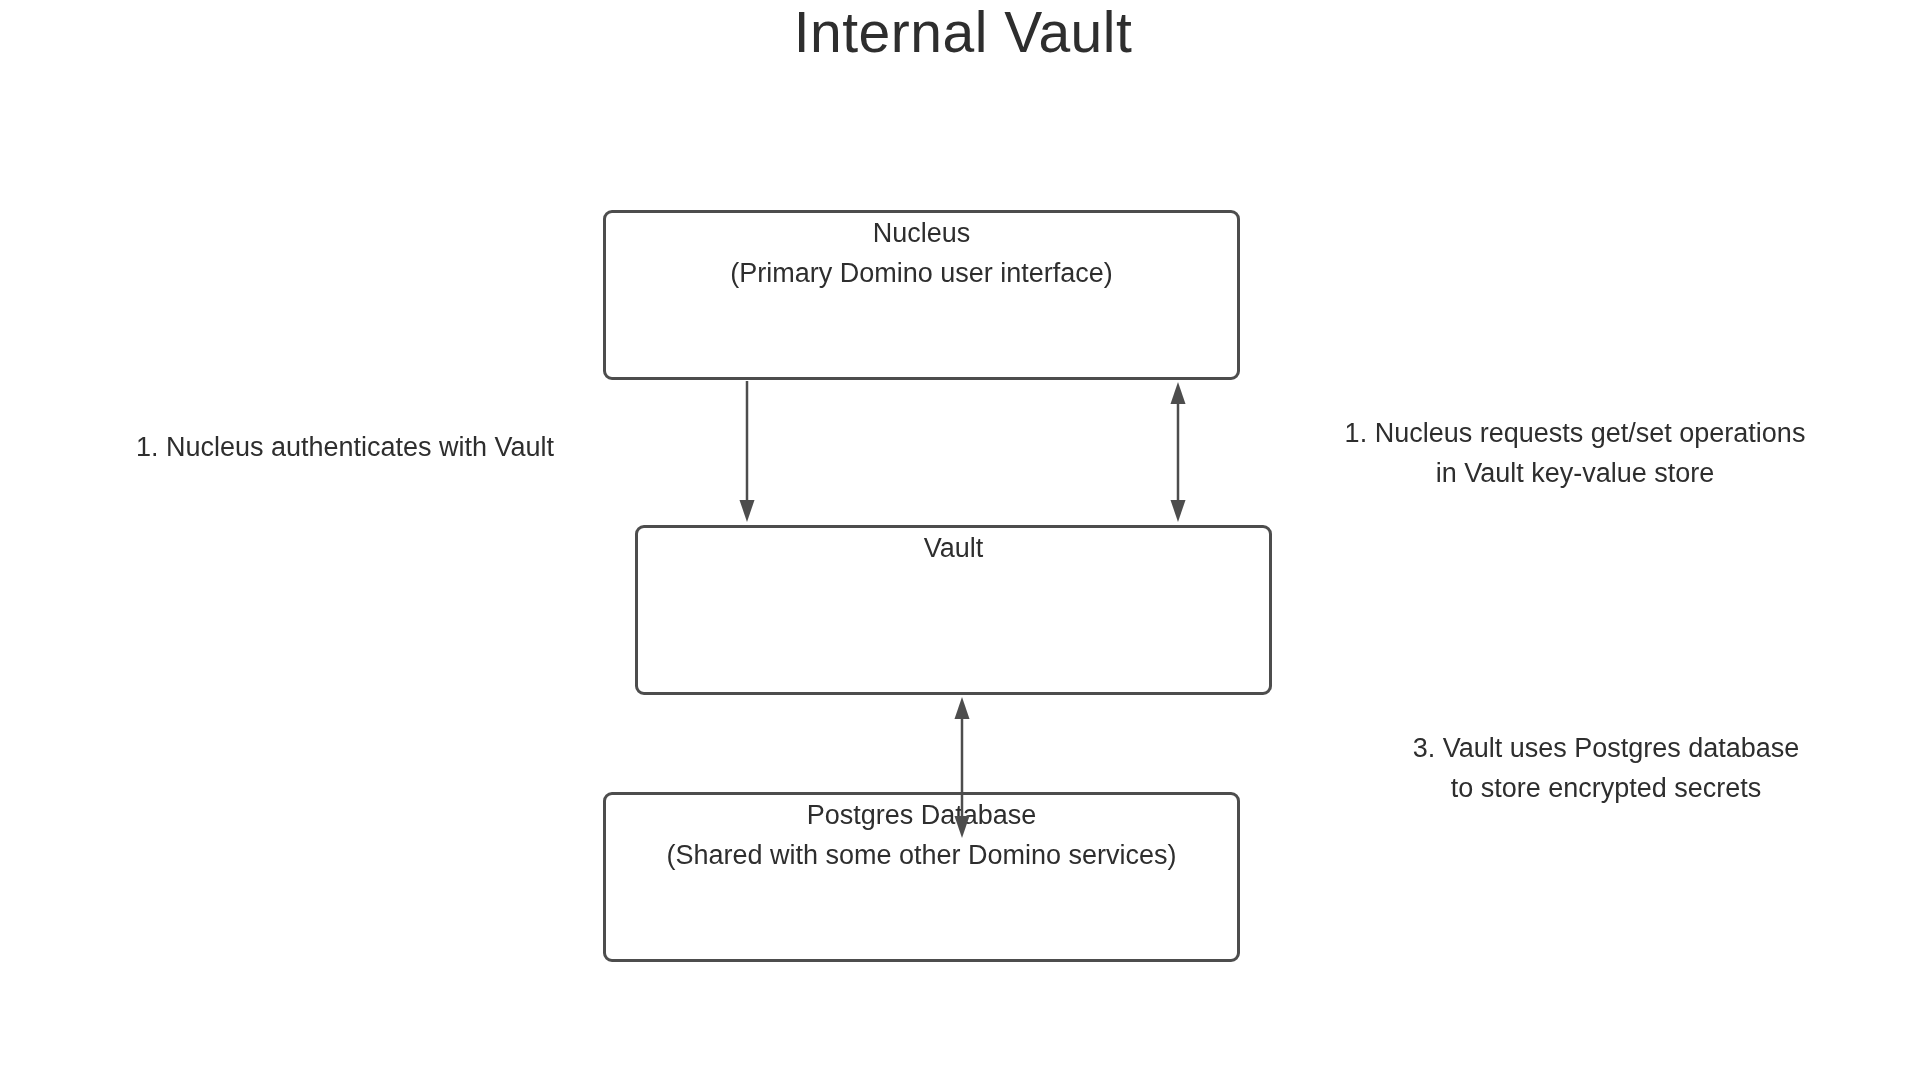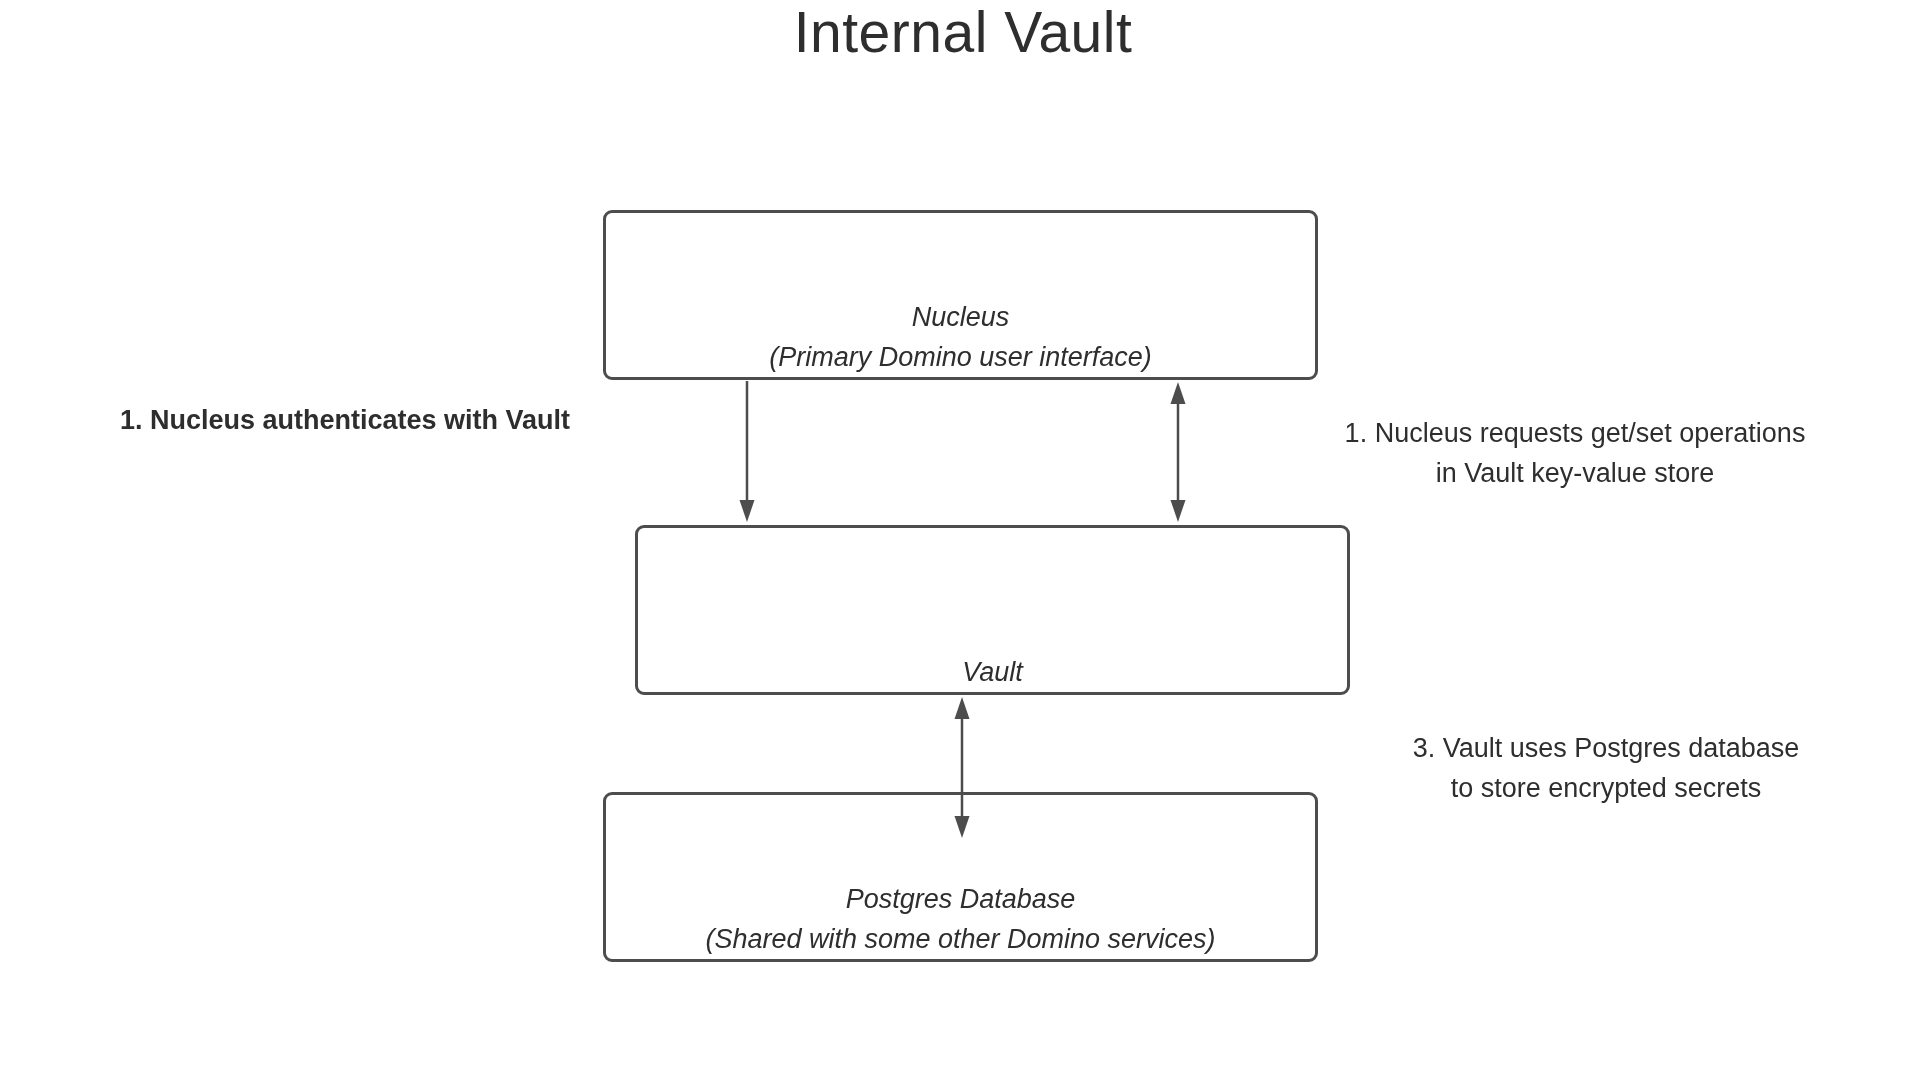--- a/index.html
+++ b/index.html
@@ -27,47 +27,46 @@
     text-align: center;
     font-size: 57px;
     line-height: 64px;
     font-weight: 400;
     color: var(--text);
     letter-spacing: 0.5px;
   }
   .node {
     position: absolute;
     left: 603px;
-    width: 715px;
+    width: 637px;
     height: 170px;
     background: var(--bg);
     border: 3px solid var(--stroke);
     border-radius: 9px;
     display: flex;
     flex-direction: column;
     align-items: center;
-    justify-content: flex-end;
+    justify-content: flex-start;
     text-align: center;
     font-size: 27px;
     line-height: 40px;
     color: var(--text);
-    font-style: italic;
   }
   .node-nucleus  { top: 210px; }
   .node-vault    { top: 525px; margin-left: 32px; }
   .node-postgres { top: 792px; }
   .annotation {
     position: absolute;
     width: 620px;
     text-align: center;
     font-size: 27px;
     line-height: 40px;
     color: var(--text);
   }
-  .annotation-auth    { left: 35px;  top: 400px; font-weight: bold; }
+  .annotation-auth    { left: 35px;  top: 427px; }
   .annotation-getset  { left: 1265px; top: 413px; }
   .annotation-storage { left: 1296px; top: 728px; }
   .arrow-layer {
     position: absolute;
     left: 0; top: 0;
     width: 1920px; height: 1069px;
     pointer-events: none;
   }
   .arrow-line { stroke: var(--stroke); stroke-width: 2.5; fill: none; }
   .arrow-head { fill: var(--stroke); stroke: none; }

